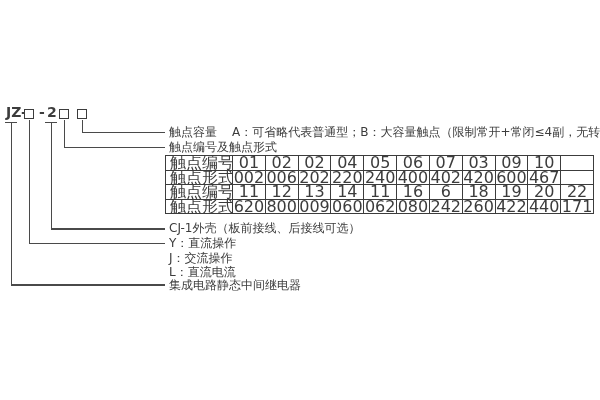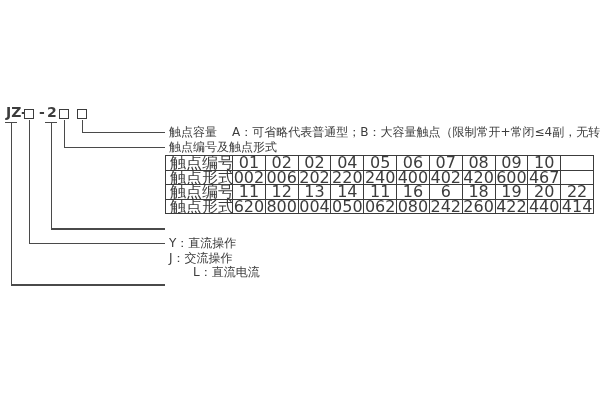--- a/index.html
+++ b/index.html
@@ -91,36 +91,38 @@
   <div class="hline" style="left:63.5px; top:146.8px; width:101px;"></div>
 
   <div class="vline" style="left:81.5px; top:120px; height:13px;"></div>
   <div class="hline" style="left:81.5px; top:131.8px; width:83px;"></div>
 
   <div class="callout cap-row" style="top:126px;">
     <span>触点容量</span>
     <span>A：可省略代表普通型；B：大容量触点（限制常开+常闭≤4副，无转换）</span>
   </div>
   <div class="callout" style="top:141px;">触点编号及触点形式</div>
+  <div class="callout" style="top:222px;">CJ-1外壳（板前接线、后接线可选）</div>
   <div class="callout" style="top:237px;">Y：直流操作</div>
   <div class="callout" style="top:251.5px;">J：交流操作</div>
-  <div class="callout" style="top:266px;margin-left:24px;">L：直流电流</div>
+  <div class="callout" style="top:266px;">L：直流电流</div>
+  <div class="callout" style="top:278.5px;">集成电路静态中间继电器</div>
 
   <table class="codes">
     <tbody>
         <tr>
           <td class="lbl">触点编号</td>
           <td>01</td>
           <td>02</td>
           <td>02</td>
           <td>04</td>
           <td>05</td>
           <td>06</td>
           <td>07</td>
-          <td>08</td>
+          <td>03</td>
           <td>09</td>
           <td>10</td>
           <td></td>
         </tr>
         <tr>
           <td class="lbl">触点形式</td>
           <td>002</td>
           <td>006</td>
           <td>202</td>
           <td>220</td>
@@ -143,26 +145,26 @@
           <td>6</td>
           <td>18</td>
           <td>19</td>
           <td>20</td>
           <td>22</td>
         </tr>
         <tr>
           <td class="lbl">触点形式</td>
           <td>620</td>
           <td>800</td>
-          <td>004</td>
-          <td>050</td>
+          <td>009</td>
+          <td>060</td>
           <td>062</td>
           <td>080</td>
           <td>242</td>
           <td>260</td>
           <td>422</td>
           <td>440</td>
-          <td>414</td>
+          <td>171</td>
         </tr>
       </tbody>
   </table>
 
 </div>
 
 </body></html>

